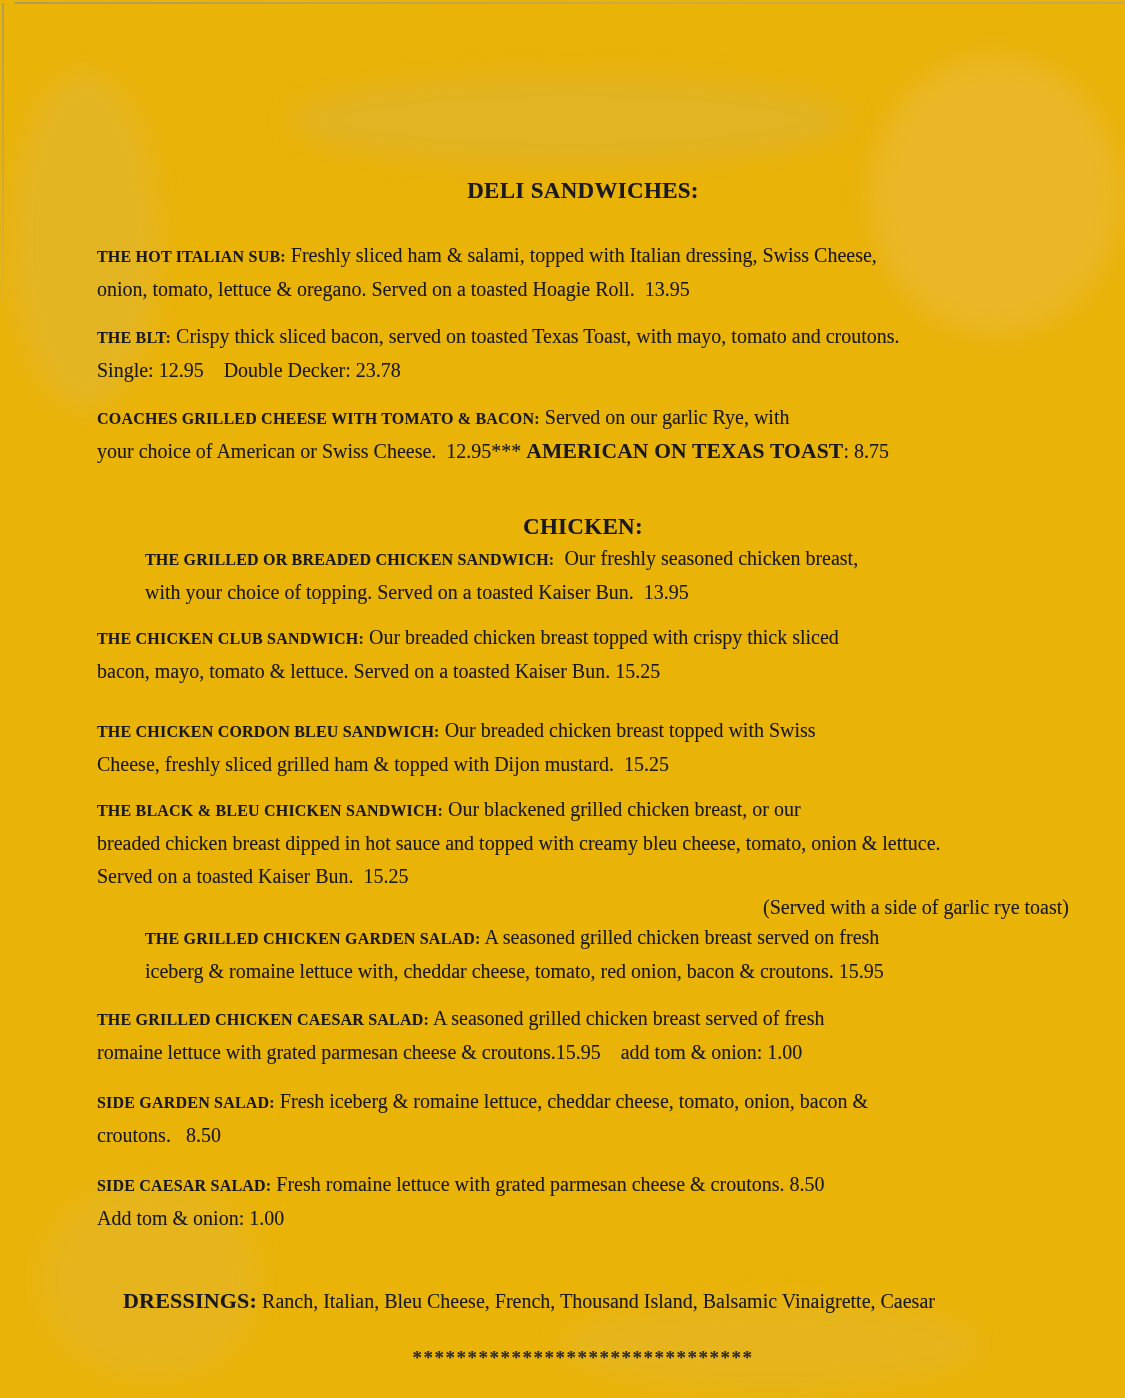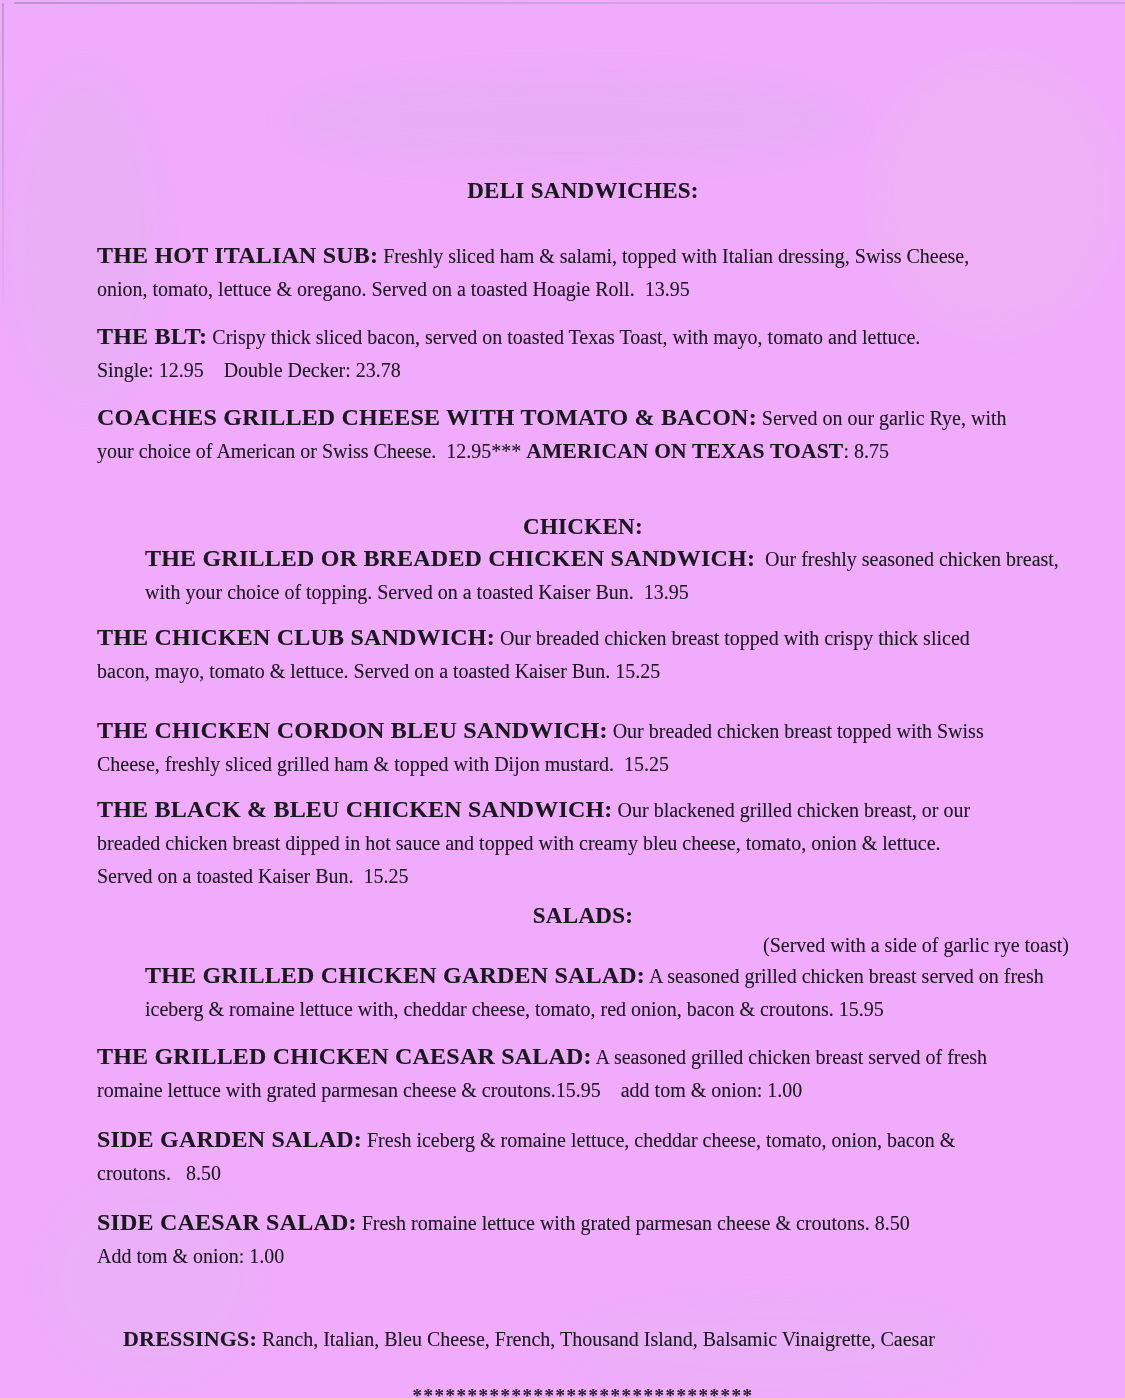--- a/index.html
+++ b/index.html
@@ -1,20 +1,20 @@
 <!DOCTYPE html>
 <html><head>
 <meta charset="utf-8">
 <style>
   html,body { margin:0; padding:0; background:#e8e8ea; }
   .page {
     position:relative;
     width:1125px; height:1398px;
     margin:0 auto;
-    background:#f0abfc;
+    background:#eab308;
     overflow:hidden;
     font-family:"Liberation Serif", serif;
     color:#1a1a1e;
   }
   
   .edge-top {
     position:absolute; top:2px; left:14px; right:0; height:2px;
     background:linear-gradient(90deg, rgba(130,138,152,.55), rgba(150,158,170,.35) 60%, rgba(150,158,170,.45));
     border-radius:2px;
   }
@@ -40,21 +40,21 @@
   }
   .sec-sub {
     margin:0; text-align:right;
     font-size:20px; line-height:28px;
     text-shadow:0 0 .5px rgba(20,20,30,.3);
   }
   .item {
     margin:0; font-size:20px; line-height:33px;
     text-shadow:0 0 .5px rgba(20,20,30,.3);
   }
-  .item-name { font-weight:700; font-size:24px; letter-spacing:.2px; }
+  .item-name { font-weight:700; font-size:16px; letter-spacing:.2px; }
   .item-desc, .item-line2 { white-space:pre-wrap; }
   .inline-bold { font-weight:700; font-size:21.5px; letter-spacing:.2px; }
   .line2 { margin:0; font-size:20px; line-height:33px; white-space:pre-wrap;
            text-shadow:0 0 .5px rgba(20,20,30,.3); }
   .line2.right { text-align:left; padding-right:155px; }
 
   .mt-deli     { margin-top:176px; }
   .mt-item1    { margin-top:33px; }
   .mt-item     { margin-top:14px; }
   .mt-item18   { margin-top:26px; }
@@ -89,21 +89,21 @@
   <div class="content">
 
     <h2 class="sec-heading mt-deli">DELI SANDWICHES:</h2>
 
     <p class="item mt-item1">
       <span class="item-name">THE HOT ITALIAN SUB:</span><span class="item-desc"> Freshly sliced ham &amp; salami, topped with Italian dressing, Swiss Cheese,
 onion, tomato, lettuce &amp; oregano. Served on a toasted Hoagie Roll.  13.95</span>
     </p>
 
     <p class="item mt-item">
-      <span class="item-name">THE BLT:</span><span class="item-desc"> Crispy thick sliced bacon, served on toasted Texas Toast, with mayo, tomato and lettuce.</span>
+      <span class="item-name">THE BLT:</span><span class="item-desc"> Crispy thick sliced bacon, served on toasted Texas Toast, with mayo, tomato and croutons.</span>
     </p>
     <p class="line2">Single: 12.95    Double Decker: 23.78</p>
 
     <p class="item mt-item">
       <span class="item-name">COACHES GRILLED CHEESE WITH TOMATO &amp; BACON:</span><span class="item-desc"> Served on our garlic Rye, with
 your choice of American or Swiss Cheese.  12.95*** </span><span class="inline-bold">AMERICAN ON TEXAS TOAST</span><span class="item-desc">: 8.75</span>
     </p>
 
     <h2 class="sec-heading mt-chicken">CHICKEN:</h2>
 
@@ -121,21 +121,20 @@
       <span class="item-name">THE CHICKEN CORDON BLEU SANDWICH:</span><span class="item-desc"> Our breaded chicken breast topped with Swiss
 Cheese, freshly sliced grilled ham &amp; topped with Dijon mustard.  15.25</span>
     </p>
 
     <p class="item mt-item12">
       <span class="item-name">THE BLACK &amp; BLEU CHICKEN SANDWICH:</span><span class="item-desc"> Our blackened grilled chicken breast, or our
 breaded chicken breast dipped in hot sauce and topped with creamy bleu cheese, tomato, onion &amp; lettuce.
 Served on a toasted Kaiser Bun.  15.25</span>
     </p>
 
-    <h2 class="sec-heading mt-salads">SALADS:</h2>
     <p class="sec-sub">(Served with a side of garlic rye toast)</p>
 
     <p class="item mt-zero">
       <span class="item-name">THE GRILLED CHICKEN GARDEN SALAD:</span><span class="item-desc"> A seasoned grilled chicken breast served on fresh
 iceberg &amp; romaine lettuce with, cheddar cheese, tomato, red onion, bacon &amp; croutons. 15.95</span>
     </p>
 
     <p class="item mt-item">
       <span class="item-name">THE GRILLED CHICKEN CAESAR SALAD:</span><span class="item-desc"> A seasoned grilled chicken breast served of fresh
 romaine lettuce with grated parmesan cheese &amp; croutons.15.95    add tom &amp; onion: 1.00</span>

